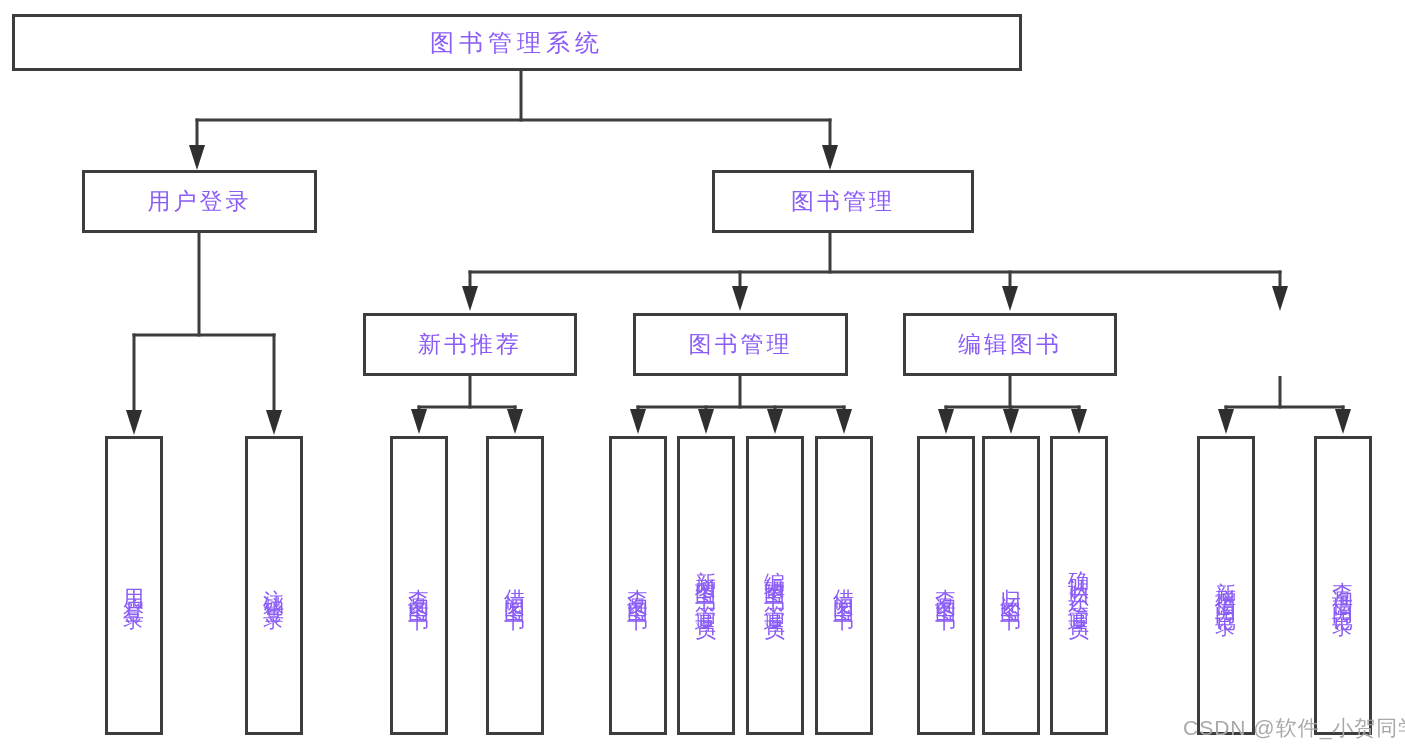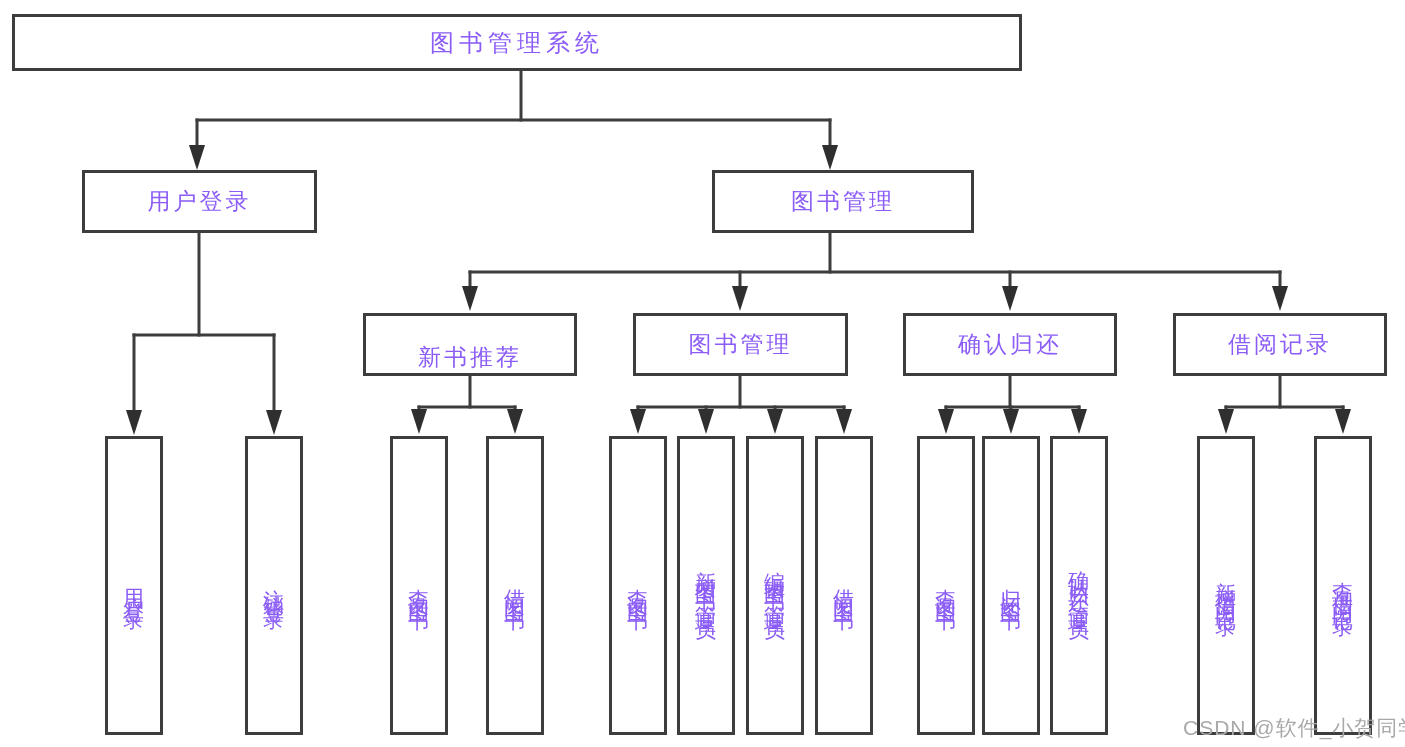--- a/index.html
+++ b/index.html
@@ -130,31 +130,28 @@
     <span>图书管理系统</span>
   </div>
 
   <div class="box node" style="left:82px; top:170px; width:235px; height:63px;">
     <span>用户登录</span>
   </div>
   <div class="box node" style="left:712px; top:170px; width:262px; height:63px;">
     <span>图书管理</span>
   </div>
 
-  <div class="box node" style="left:363px; top:313px; width:214px; height:63px;align-items:flex-end;">
+  <div class="box node" style="left:363px; top:313px; width:214px; height:63px;">
     <span>新书推荐</span>
   </div>
   <div class="box node" style="left:633px; top:313px; width:215px; height:63px;">
     <span>图书管理</span>
   </div>
   <div class="box node" style="left:903px; top:313px; width:214px; height:63px;">
-    <span>确认归还</span>
-  </div>
-  <div class="box node" style="left:1173px; top:313px; width:214px; height:63px;">
-    <span>借阅记录</span>
+    <span>编辑图书</span>
   </div>
 
   <div class="box leaf" style="left:105px; top:436px; width:58px; height:299px;">
     <span>用户登录</span>
   </div>
   <div class="box leaf" style="left:245px; top:436px; width:58px; height:299px;">
     <span>注销登录</span>
   </div>
 
   <div class="box leaf" style="left:390px; top:436px; width:58px; height:299px;">

